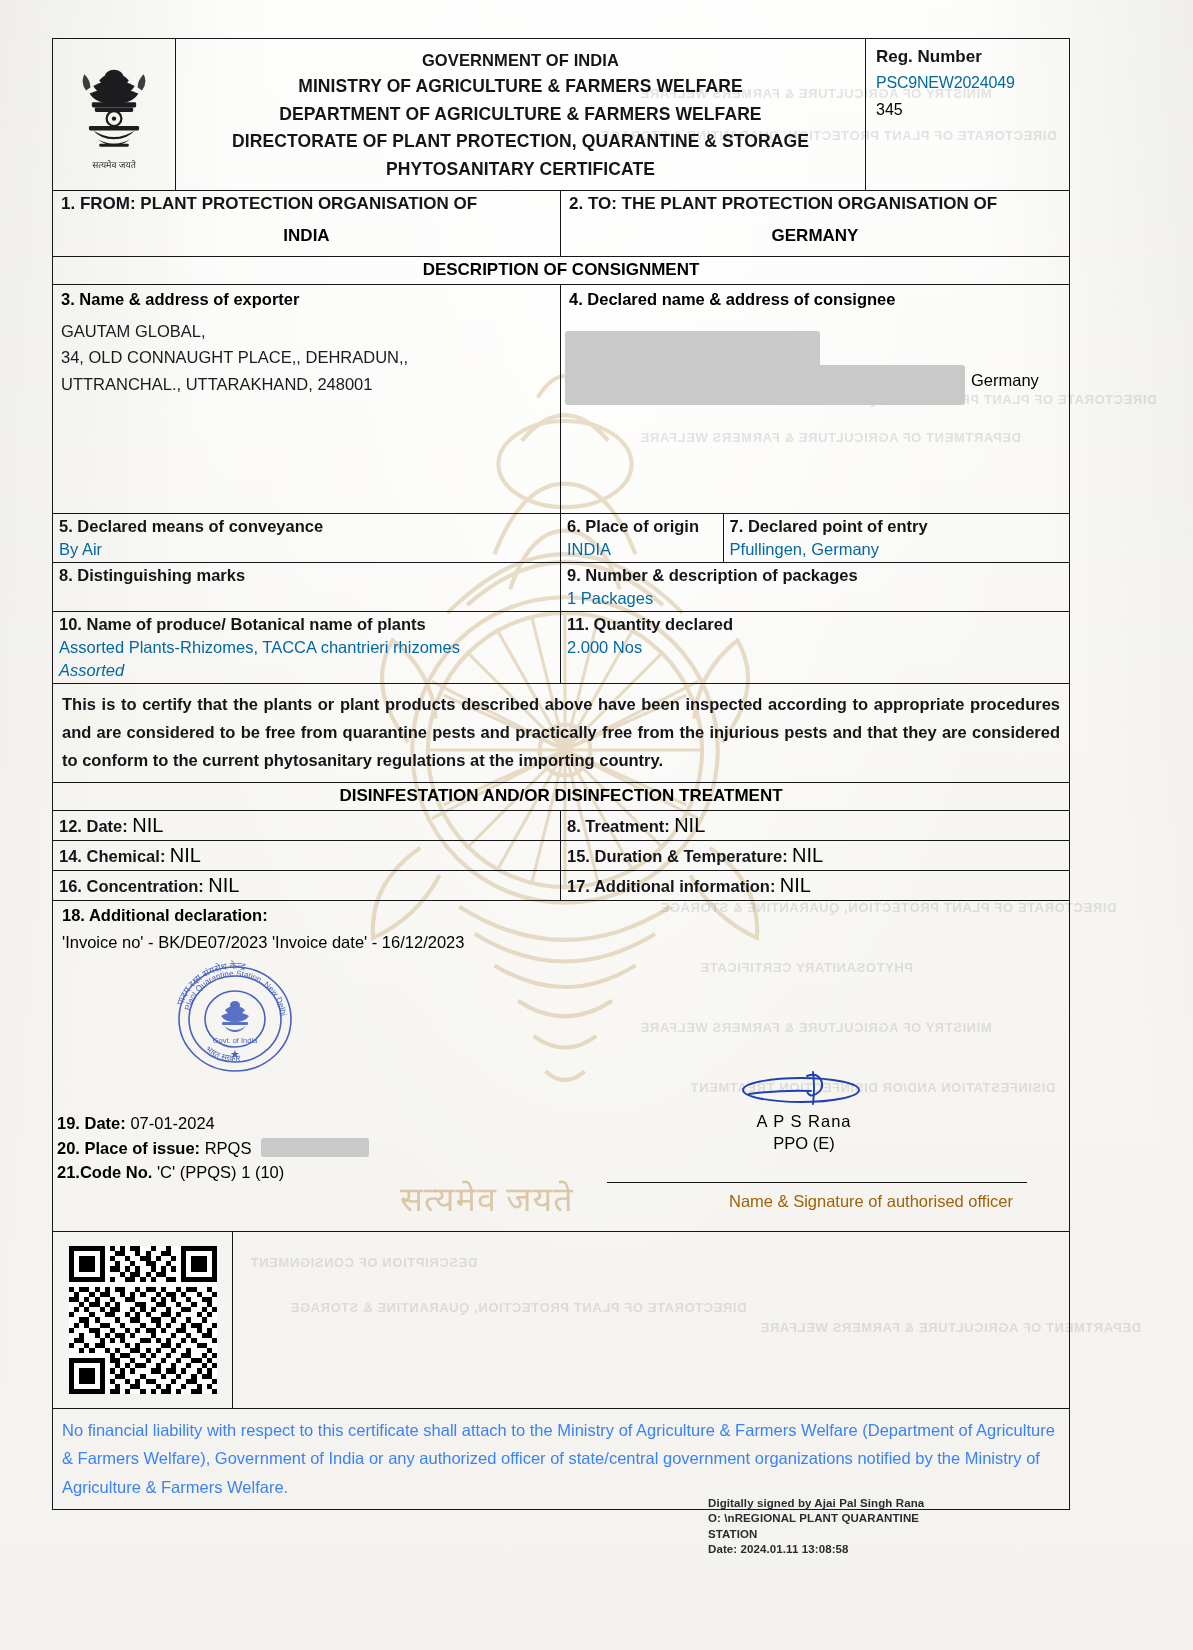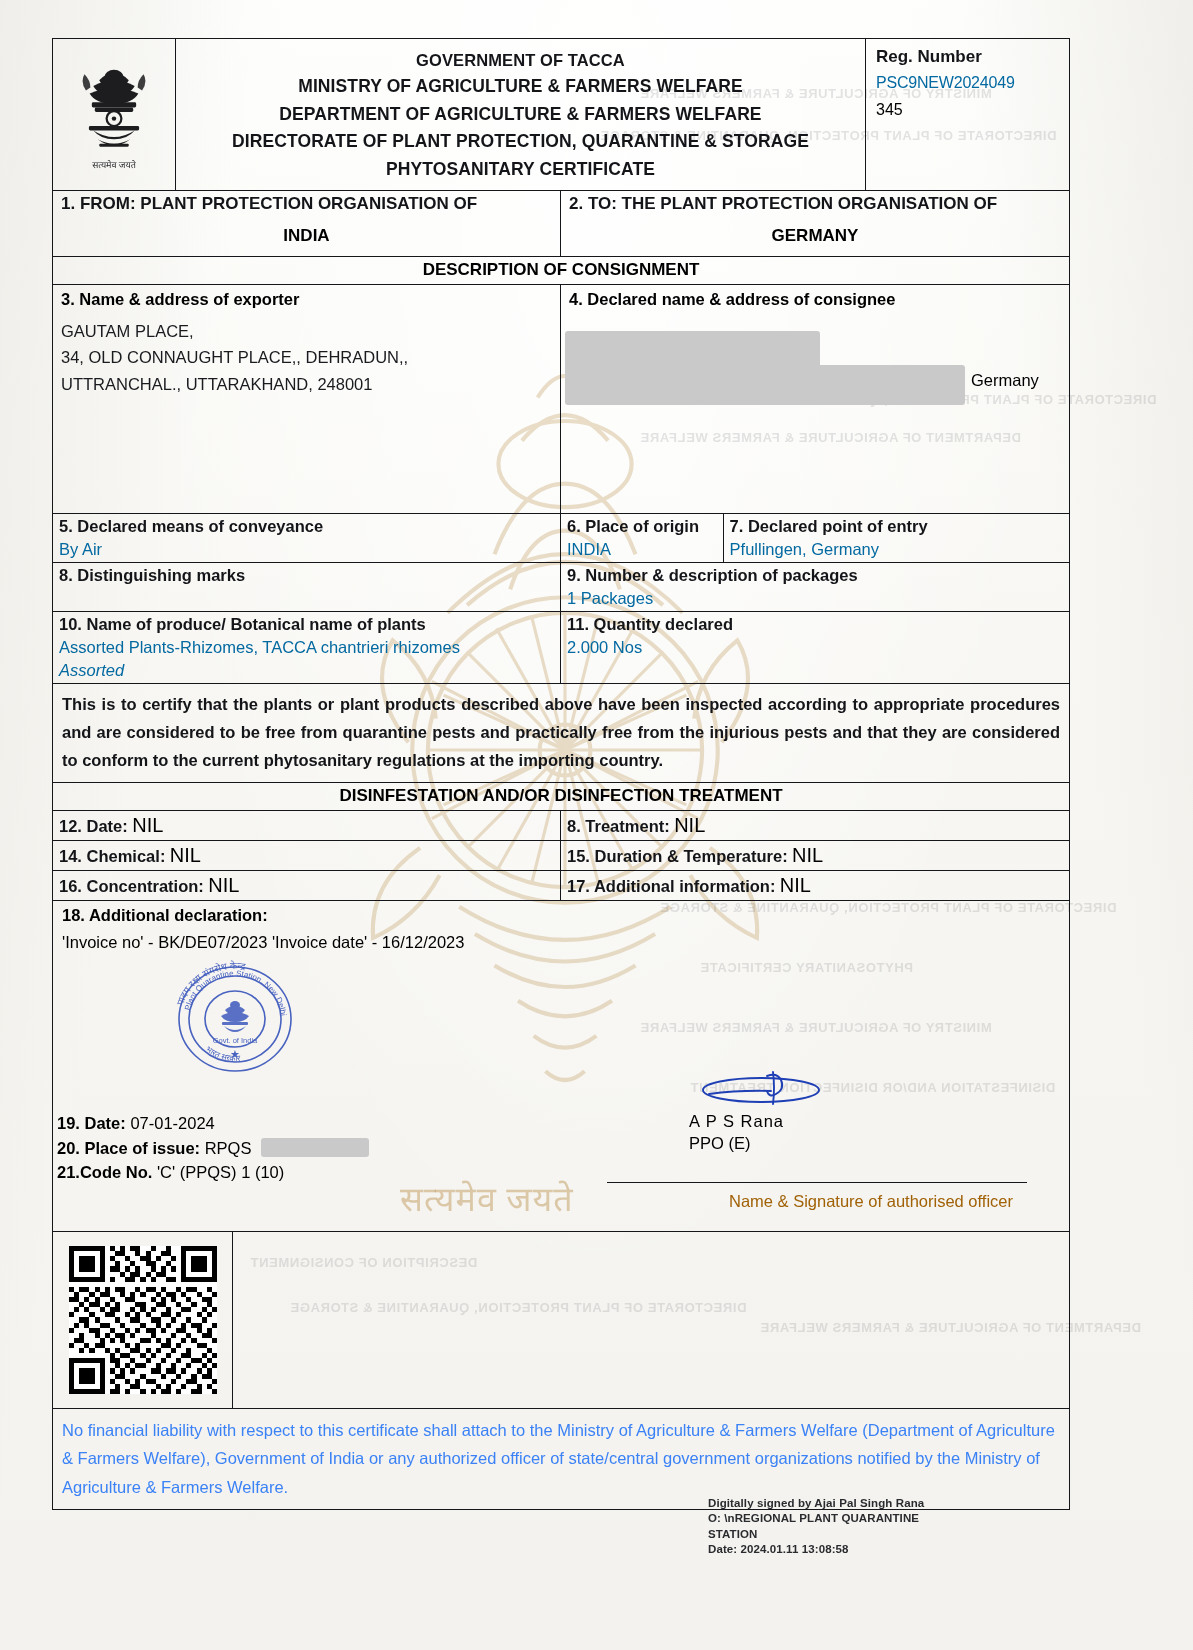--- a/index.html
+++ b/index.html
@@ -182,20 +182,21 @@
     background: #c9c9c9;
     border-radius: 3px;
     vertical-align: -3px;
     margin-left: 5px;
   }
 
   .sig-right {
     position: absolute;
     right: 150px;
     bottom: 78px;
+    text-align: center;
     width: 230px;
   }
   .sig-ink { height: 48px; }
   .sig-ink svg { width: 150px; height: 48px; }
   .sig-name { font-size: 16.5px; letter-spacing: 1px; margin-top: -2px; }
   .sig-role { font-size: 16.5px; margin-top: 3px; }
   .sig-rule {
     position: absolute;
     right: 42px;
     bottom: 48px;
@@ -330,21 +331,21 @@
           </g>
           <g fill="#1d1d1f" opacity=".85">
             <path d="M12 40 q-8 -12 -2 -22 q8 8 8 18z"></path>
             <path d="M88 40 q8 -12 2 -22 q-8 8 -8 18z"></path>
           </g>
         </svg>
         <div class="emblem-motto">सत्यमेव जयते</div>
       </div>
 
       <div class="hdr-main">
-        <div class="t1">GOVERNMENT OF TACCA</div>
+        <div class="t1">GOVERNMENT OF INDIA</div>
         <div>MINISTRY OF AGRICULTURE &amp; FARMERS WELFARE</div>
         <div>DEPARTMENT OF AGRICULTURE &amp; FARMERS WELFARE</div>
         <div>DIRECTORATE OF PLANT PROTECTION, QUARANTINE &amp; STORAGE</div>
         <div>PHYTOSANITARY CERTIFICATE</div>
       </div>
 
       <div class="hdr-reg">
         <div class="lbl">Reg. Number</div>
         <div class="val">PSC9NEW2024049</div>
         <div class="val2">345</div>
@@ -362,21 +363,21 @@
       </div>
     </div>
 
     <div class="row">
       <div class="cell band" style="width:100%">DESCRIPTION OF CONSIGNMENT</div>
     </div>
 
     <div class="row">
       <div class="cell party bdr-r">
         <div class="head">3. Name &amp; address of exporter</div>
-        <div class="line">GAUTAM PLACE,</div>
+        <div class="line">GAUTAM GLOBAL,</div>
         <div class="line">34, OLD CONNAUGHT PLACE,, DEHRADUN,,</div>
         <div class="line">UTTRANCHAL., UTTARAKHAND, 248001</div>
       </div>
       <div class="cell party">
         <div class="head">4. Declared name &amp; address of consignee</div>
         <div class="redact r1"></div>
         <div class="redact r2"></div>
         <div class="consignee-ctry">Germany</div>
       </div>
     </div>

